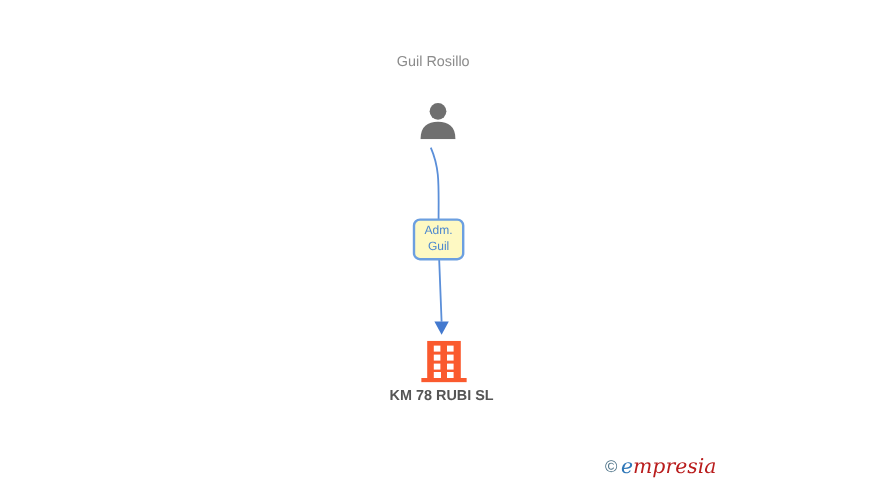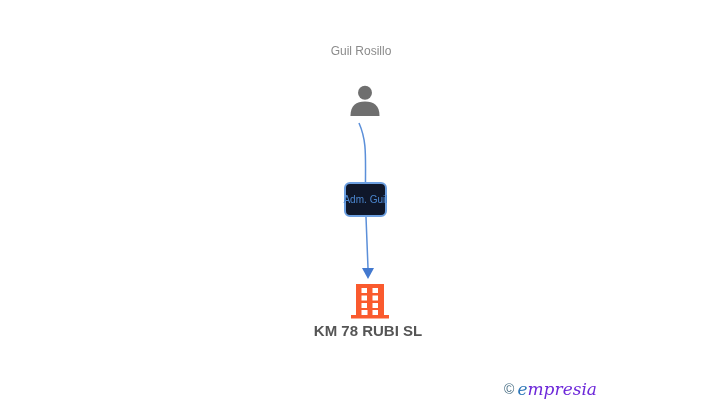--- a/index.html
+++ b/index.html
@@ -33,66 +33,66 @@
     position: absolute;
     left: 347px; top: 85px;
     width: 36px; height: 31px;
     cursor: pointer;
   }
   .rel-label {
     position: absolute;
     left: 344px; top: 182px;
     width: 43px; height: 35px;
     box-sizing: border-box;
-    background: #0f172a;
+    background: #fef9c3;
     border: 2px solid #6c9fe0;
     border-radius: 6px;
     display: flex;
-    flex-direction: row;
+    flex-direction: column;
     align-items: center;
     justify-content: center;
     gap: 3px;
     color: #4b86cf;
     font-size: 10px;
     line-height: 10px;
   }
   .building-icon {
     position: absolute;
     left: 351px; top: 284px;
     width: 38px; height: 35px;
     cursor: pointer;
   }
   .company-name {
     position: absolute;
     left: 288px; top: 322px; width: 160px;
     text-align: center;
     color: #555555;
     font-weight: bold;
-    font-size: 15px;
+    font-size: 12px;
     cursor: pointer;
   }
   .brand-logo {
     position: absolute;
     right: 3px; bottom: 1px;
     font-size: 16px;
     white-space: nowrap;
   }
   .brand-copy {
     color: #4a7086;
     font-size: 14px;
     vertical-align: 1px;
     margin-right: 3px;
   }
   .brand-word {
     font-family: "DejaVu Serif", serif;
     font-style: italic;
     font-size: 17px;
   }
   .brand-e    { color: #2e77b8; }
-  .brand-rest { color: #6d28d9; }
+  .brand-rest { color: #b91c1c; }
 </style>
 </head>
 <body>
 
 <div class="canvas">
 
   <svg class="connector-svg" viewBox="0 0 728 400" xmlns="http://www.w3.org/2000/svg">
     <path d="M 359 123 C 369 146, 364 162, 366 217 L 368 268" fill="none" stroke="#5b8fd9" stroke-width="1.5"></path>
     <polygon points="362,268 374,268 368,279" fill="#4379cf"></polygon>
   </svg>

